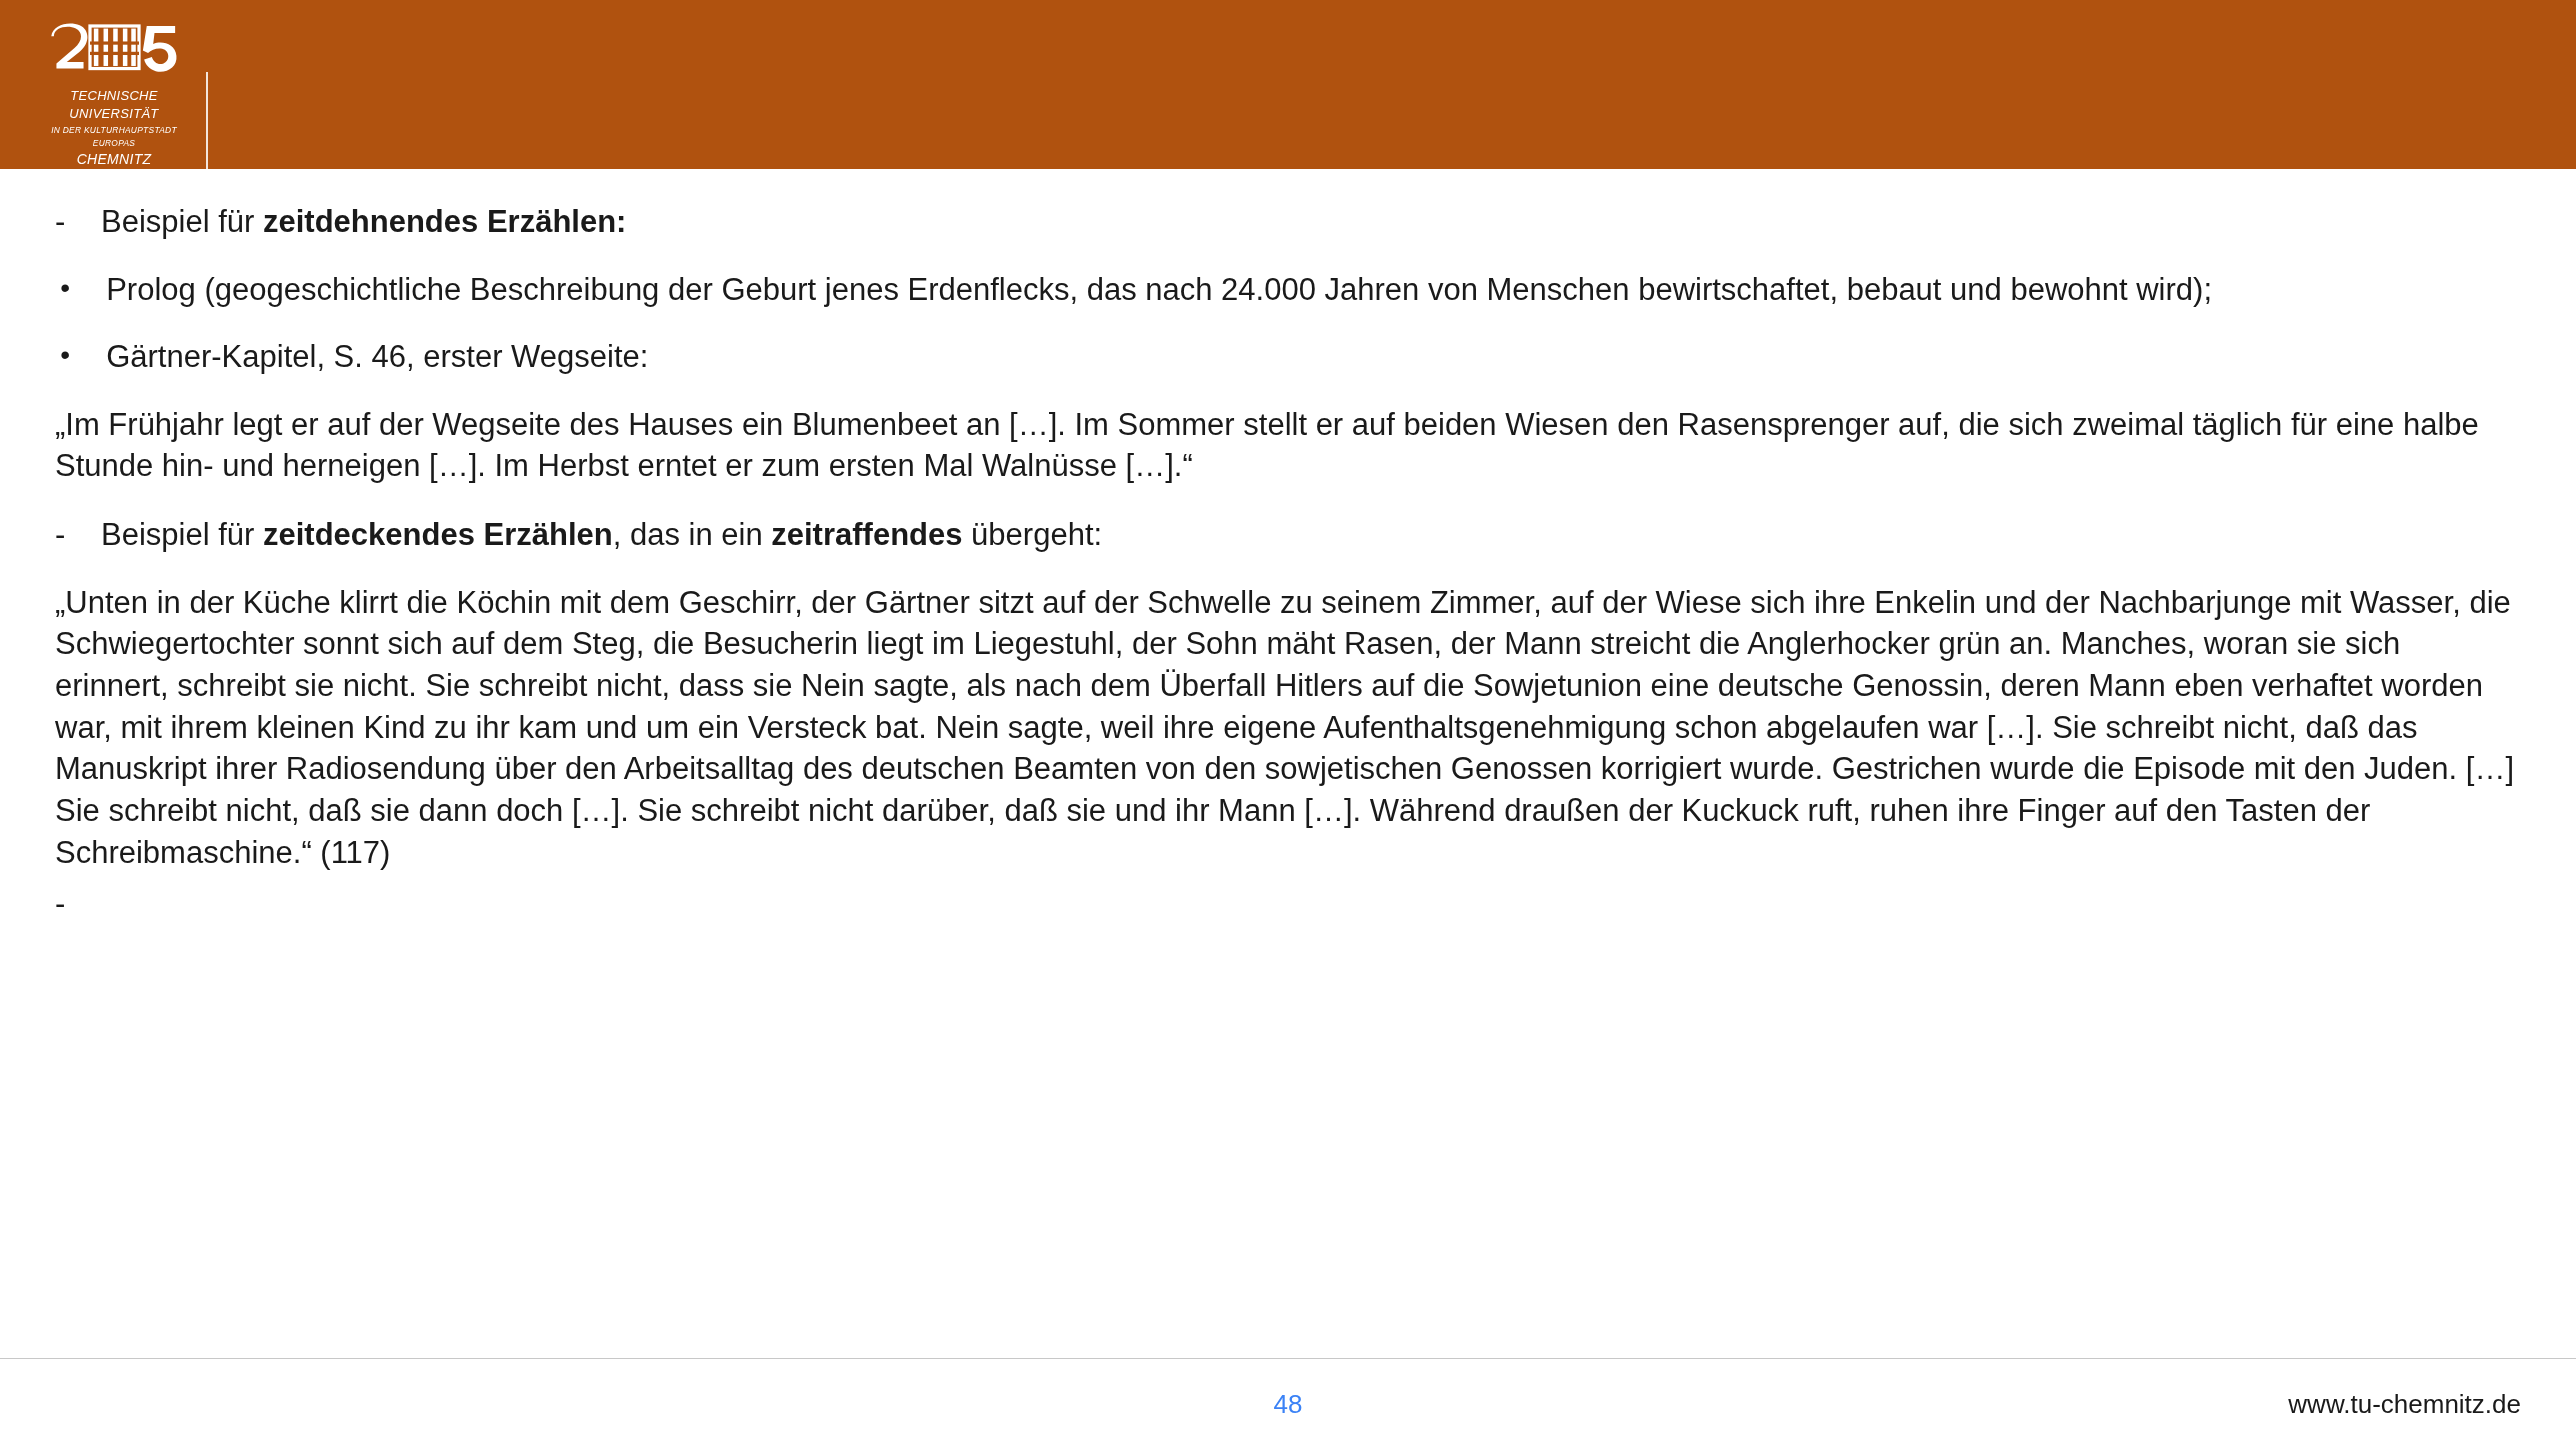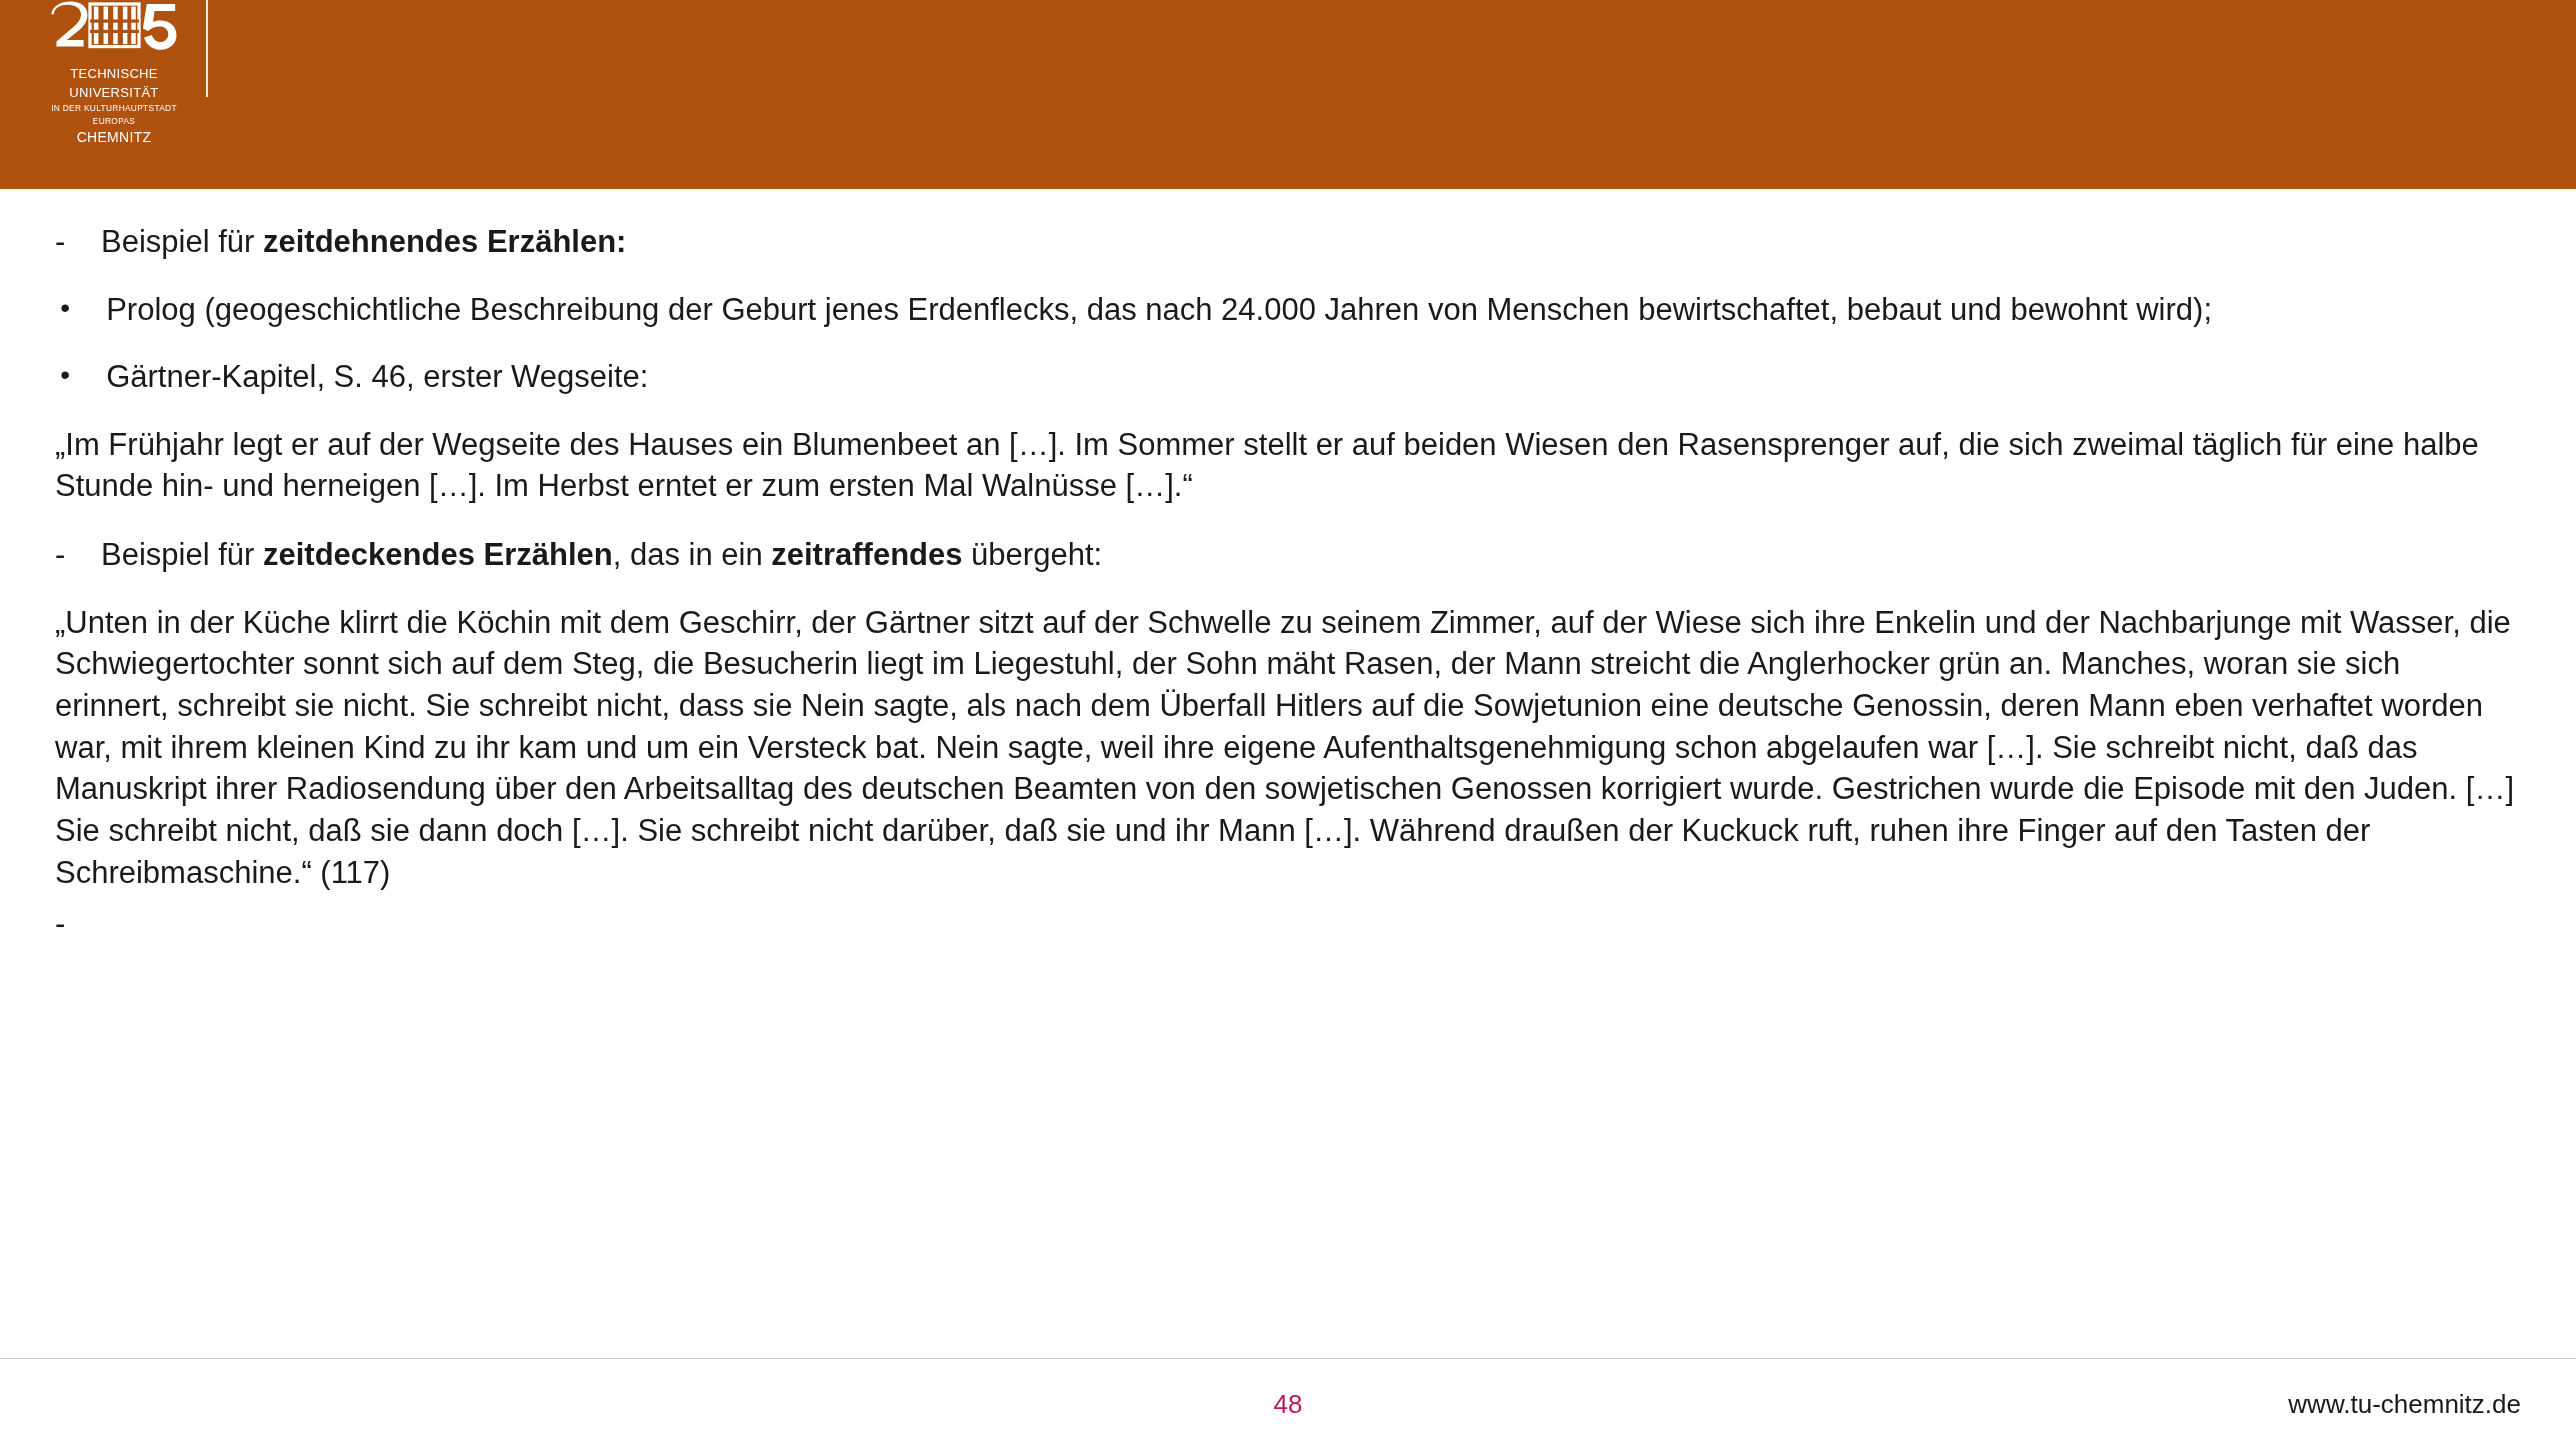--- a/index.html
+++ b/index.html
@@ -19,25 +19,26 @@
     position: relative;
     width: 2576px;
     height: 1449px;
     box-sizing: border-box;
     display: flex;
     flex-direction: column;
   }
 
   
   .header {
-    height: 189px;
+    height: 169px;
     background: #b0520f;
     display: flex;
-    align-items: flex-start;
+    align-items: flex-end;
     flex: 0 0 auto;
+    font-style: italic;
   }
   .logo-block {
     width: 193px;
     min-width: 193px;
     display: flex;
     flex-direction: column;
     align-items: center;
     justify-content: center;
     padding-left: 35px;
     box-sizing: border-box;
@@ -123,21 +124,21 @@
     border-top: 1.3px solid #c8c8c8;
     display: flex;
     align-items: center;
   }
   .footer-page {
     position: absolute;
     left: 0;
     right: 0;
     text-align: center;
     font-size: 26px;
-    color: #be185d;
+    color: #3b82f6;
   }
   .footer-url {
     position: absolute;
     right: 55px;
     font-size: 26px;
     color: #1a1a1a;
   }
 </style>
 </head>
 <body>

